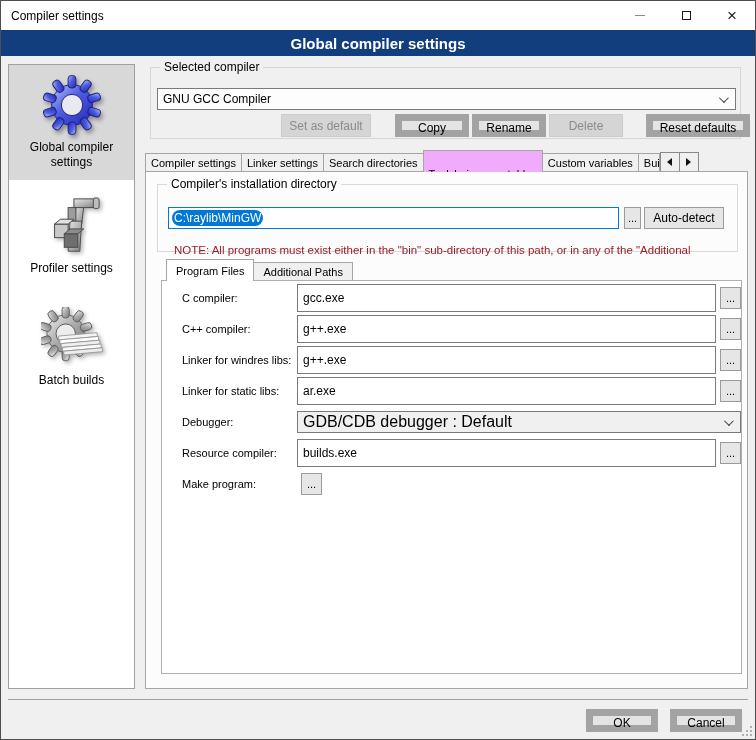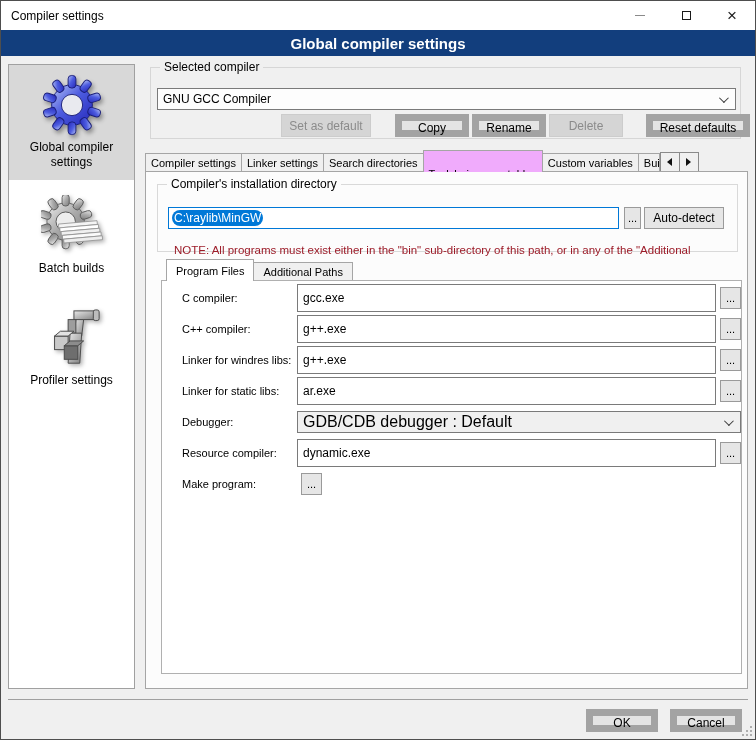--- a/index.html
+++ b/index.html
@@ -129,20 +129,44 @@
           <rect x="28" y="1.5" width="8" height="13" rx="3.5" transform="rotate(180 32 32)"></rect>
           <rect x="28" y="1.5" width="8" height="13" rx="3.5" transform="rotate(216 32 32)"></rect>
           <rect x="28" y="1.5" width="8" height="13" rx="3.5" transform="rotate(252 32 32)"></rect>
           <rect x="28" y="1.5" width="8" height="13" rx="3.5" transform="rotate(288 32 32)"></rect>
           <rect x="28" y="1.5" width="8" height="13" rx="3.5" transform="rotate(324 32 32)"></rect>
         </g>
         <circle cx="32" cy="32" r="11" fill="#e9eaef" stroke="#1b1f7a" stroke-width="1"></circle>
       </svg>
     </span>
     <span class="side-label">Global compiler settings</span>
+  </div>
+  <div class="side-item">
+    <span class="icon-wrap">
+      <svg width="62" height="62" viewBox="0 0 64 64" style="filter:drop-shadow(2px 2px 2px rgba(0,0,0,0.3));">
+        <defs>
+          <linearGradient id="metal" x1="0" y1="0" x2="1" y2="1">
+            <stop offset="0" stop-color="#e8e8e8"></stop>
+              <stop offset="1" stop-color="#7e7e7e"></stop>
+          </linearGradient>
+        </defs>
+        <g stroke="#4a4a4a" stroke-width="1">
+          <rect x="34" y="4" width="24" height="9" fill="url(#metal)"></rect>
+          <rect x="54" y="3" width="6" height="11" rx="2" fill="#bdbdbd"></rect>
+          <path d="M36 13 L44 13 L42 30 L34 34 Z" fill="url(#metal)"></path>
+          <rect x="28" y="13" width="8" height="14" fill="#9d9d9d"></rect>
+          <path d="M30 27 L42 27 L40 58 L28 58 Z" fill="url(#metal)"></path>
+          <rect x="14" y="30" width="14" height="14" fill="#c9c9c9"></rect>
+          <path d="M14 30 L20 25 L34 25 L28 30 Z" fill="#e2e2e2"></path>
+          <rect x="24" y="40" width="14" height="14" fill="#6e6e6e"></rect>
+          <path d="M24 40 L30 35 L44 35 L38 40 Z" fill="#8c8c8c"></path>
+        </g>
+      </svg>
+    </span>
+    <span class="side-label">Profiler settings</span>
   </div>
   <div class="side-item">
     <span class="icon-wrap">
       <svg width="62" height="62" viewBox="0 0 64 64" style="filter:drop-shadow(2px 2px 2px rgba(0,0,0,0.3));">
         <defs>
           <linearGradient id="graygrad" x1="0" y1="0" x2="1" y2="1">
             <stop offset="0" stop-color="#eeeeee"></stop>
               <stop offset="0.5" stop-color="#aaaaaa"></stop>
               <stop offset="1" stop-color="#7b7b7b"></stop>
           </linearGradient>
@@ -165,44 +189,20 @@
           <rect x="0" y="0" width="40" height="4"></rect>
           <rect x="1" y="4" width="40" height="4" fill="#ffffff"></rect>
           <rect x="2" y="8" width="40" height="4" fill="#f0f0f0"></rect>
           <rect x="3" y="12" width="40" height="4" fill="#fafafa"></rect>
           <rect x="4" y="16" width="40" height="4" fill="#ededed"></rect>
         </g>
       </svg>
     </span>
     <span class="side-label">Batch builds</span>
   </div>
-  <div class="side-item">
-    <span class="icon-wrap">
-      <svg width="62" height="62" viewBox="0 0 64 64" style="filter:drop-shadow(2px 2px 2px rgba(0,0,0,0.3));">
-        <defs>
-          <linearGradient id="metal" x1="0" y1="0" x2="1" y2="1">
-            <stop offset="0" stop-color="#e8e8e8"></stop>
-              <stop offset="1" stop-color="#7e7e7e"></stop>
-          </linearGradient>
-        </defs>
-        <g stroke="#4a4a4a" stroke-width="1">
-          <rect x="34" y="4" width="24" height="9" fill="url(#metal)"></rect>
-          <rect x="54" y="3" width="6" height="11" rx="2" fill="#bdbdbd"></rect>
-          <path d="M36 13 L44 13 L42 30 L34 34 Z" fill="url(#metal)"></path>
-          <rect x="28" y="13" width="8" height="14" fill="#9d9d9d"></rect>
-          <path d="M30 27 L42 27 L40 58 L28 58 Z" fill="url(#metal)"></path>
-          <rect x="14" y="30" width="14" height="14" fill="#c9c9c9"></rect>
-          <path d="M14 30 L20 25 L34 25 L28 30 Z" fill="#e2e2e2"></path>
-          <rect x="24" y="40" width="14" height="14" fill="#6e6e6e"></rect>
-          <path d="M24 40 L30 35 L44 35 L38 40 Z" fill="#8c8c8c"></path>
-        </g>
-      </svg>
-    </span>
-    <span class="side-label">Profiler settings</span>
-  </div>
 </div>
 
 <div class="groupbox" id="grp-selected">
   <span class="legend">Selected compiler</span>
   <div class="combo" id="combo-compiler">
     <span>GNU GCC Compiler</span>
     <span class="chev"></span>
   </div>
   <button class="btn disabled" id="btn-setdefault">Set as default</button>
   <button class="btn" id="btn-copy">Copy</button>
@@ -276,21 +276,21 @@
     <div class="frow">
       <span class="flabel">Debugger:</span>
       <div class="fselect">
         <span>GDB/CDB debugger : Default</span>
         <span class="chev"></span>
       </div>
     </div>
     <div class="frow">
       <span class="flabel">Resource compiler:</span>
       <div class="finput">
-          <span>dynamic.exe</span>
+          <span>builds.exe</span>
         </div>
       <button class="fbrowse">...</button>
     </div>
     <div class="frow">
       <span class="flabel">Make program:</span>
       <button class="fbrowse">...</button>
     </div>
   </div>
 </div>
 

